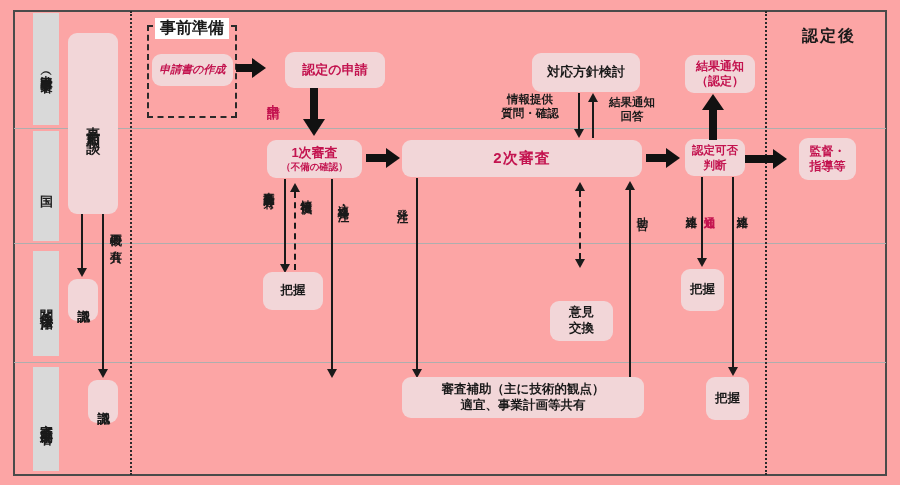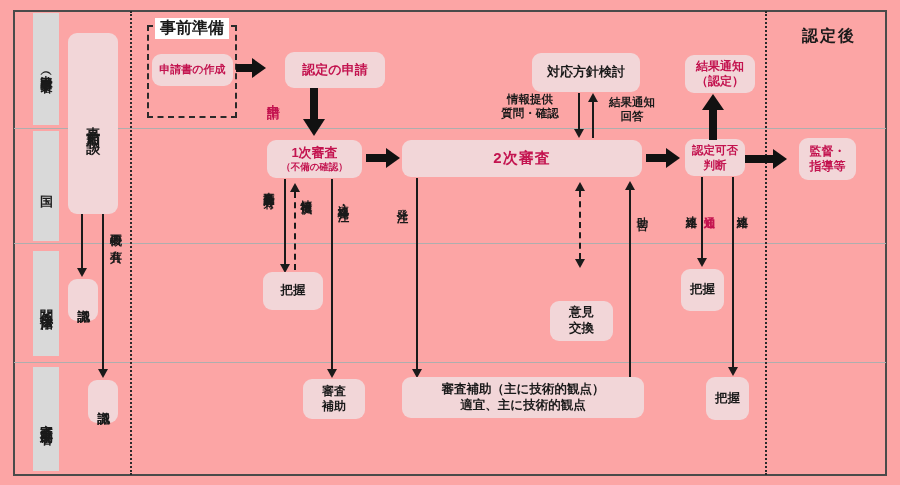--- a/index.html
+++ b/index.html
@@ -62,21 +62,21 @@
   <div class="abs ah-d" style="left:77px;top:268px;"></div>
   <div class="abs line-v" style="left:102px;top:214px;height:156px;"></div>
   <div class="abs ah-d" style="left:98px;top:369px;"></div>
   <div class="abs vlabel" style="left:110px;top:224px;font-size:12px;">概要の共有</div>
   <div class="abs box vtext" style="left:68px;top:279px;width:30px;height:42px;font-size:12.5px;">認識</div>
   <div class="abs box vtext" style="left:88px;top:380px;width:30px;height:43px;font-size:12.5px;">認識</div>
 
   <div class="abs dashed-group" style="left:147px;top:25px;width:90px;height:93px;">
     <span class="group-tag">事前準備</span>
   </div>
-  <div class="abs box accent" style="left:152px;top:54px;width:81px;height:32px;font-size:11px;">申請書の作成</div>
+  <div class="abs box accent" style="left:152px;top:54px;width:81px;height:32px;font-size:11px;font-style:italic;">申請書の作成</div>
 
   <div class="abs shaft" style="left:236px;top:64px;width:16px;height:8px;"></div>
   <div class="abs head-r" style="left:252px;top:58px;"></div>
 
   <div class="abs box accent" style="left:265px;top:52px;width:100px;height:36px;font-size:13px;margin-left:20px;">認定の申請</div>
   <div class="abs vlabel accent" style="left:267px;top:94px;font-size:13px;">申請</div>
   <div class="abs shaft" style="left:310px;top:88px;width:8px;height:33px;"></div>
   <div class="abs head-d" style="left:303px;top:119px;"></div>
 
   <div class="abs box accent" style="left:267px;top:140px;width:95px;height:38px;">
@@ -124,31 +124,27 @@
   <div class="abs vlabel" style="left:263px;top:183px;font-size:11px;">事業計画等共有</div>
   <div class="abs line-v" style="left:284px;top:179px;height:85px;"></div>
   <div class="abs ah-d" style="left:280px;top:264px;"></div>
   <div class="abs vdash" style="left:294px;top:192px;height:78px;"></div>
   <div class="abs ah-u" style="left:290px;top:183px;"></div>
   <div class="abs vlabel" style="left:300px;top:191px;">情報提供</div>
   <div class="abs line-v" style="left:331px;top:179px;height:190px;"></div>
   <div class="abs ah-d" style="left:327px;top:369px;"></div>
   <div class="abs vlabel" style="left:337px;top:196px;">連絡・発注</div>
   <div class="abs box" style="left:263px;top:272px;width:60px;height:38px;font-size:12.5px;">把握</div>
-  <div class="abs box" style="left:303px;top:379px;width:62px;height:40px;font-size:12px;">
-    <span style="display:block;">審査</span>
-    <span style="display:block;">補助</span>
-  </div>
 
   <div class="abs vlabel" style="left:396px;top:200px;">発注</div>
   <div class="abs line-v" style="left:416px;top:178px;height:191px;"></div>
   <div class="abs ah-d" style="left:412px;top:369px;"></div>
   <div class="abs box" style="left:402px;top:377px;width:242px;height:41px;font-size:12.5px;">
     <span style="display:block;">審査補助（主に技術的観点）</span>
-    <span style="display:block;">適宜、主に技術的観点</span>
+    <span style="display:block;">適宜、事業計画等共有</span>
   </div>
   <div class="abs vdash" style="left:579px;top:191px;height:68px;"></div>
   <div class="abs ah-u" style="left:575px;top:182px;"></div>
   <div class="abs ah-d" style="left:575px;top:259px;"></div>
   <div class="abs box" style="left:550px;top:266px;width:63px;height:40px;font-size:12.5px;margin-top:35px;">
     <span style="display:block;">意見</span>
     <span style="display:block;">交換</span>
   </div>
   <div class="abs line-v" style="left:629px;top:190px;height:187px;"></div>
   <div class="abs ah-u" style="left:625px;top:181px;"></div>

